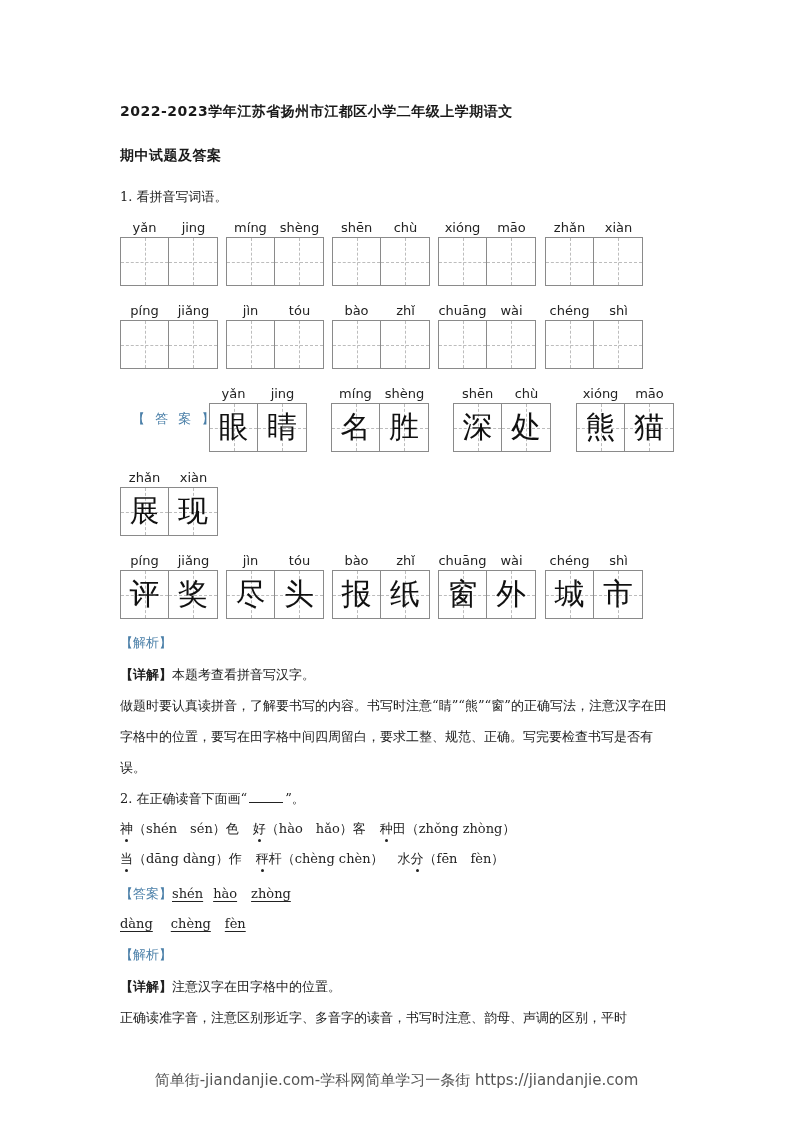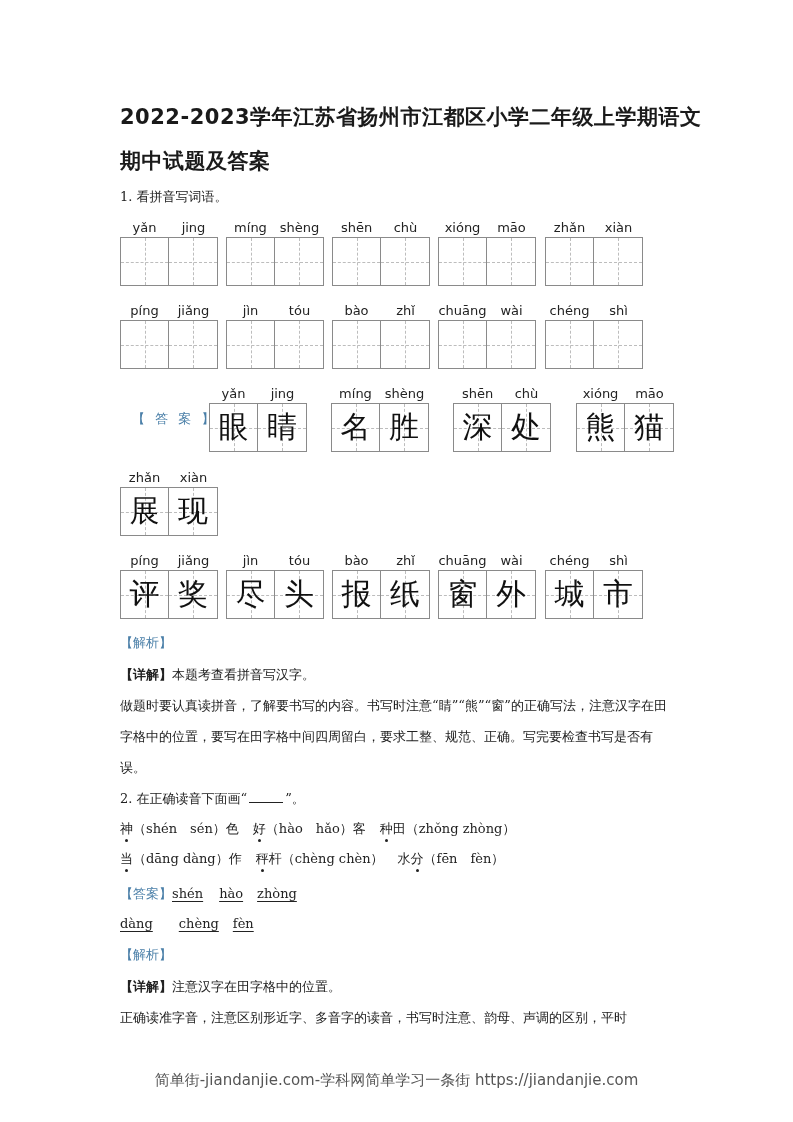--- a/index.html
+++ b/index.html
@@ -1,19 +1,19 @@
 <!DOCTYPE html>
 <html><head>
 <meta charset="utf-8">
 <style>
   html, body { margin:0; padding:0; background:#ffffff; }
   body { width:793px; height:1122px; position:relative; overflow:hidden;
          font-family:"DejaVu Serif","Liberation Serif",serif; color:#222; }
   .abs { position:absolute; }
-  .title { left:120px; font-size:21px; font-weight:bold; color:#1a1a1a; letter-spacing:0.5px;
+  .title { left:120px; font-size:14px; font-weight:bold; color:#1a1a1a; letter-spacing:0.5px;
            font-family:"DejaVu Sans","Liberation Sans",sans-serif; }
   .q { left:120px; font-size:13px; color:#222; }
   .group { position:absolute; display:flex; }
   .cellwrap { display:flex; flex-direction:column; align-items:center; }
   .py { font-family:"DejaVu Sans","Liberation Sans",sans-serif; font-size:13px; color:#222;
         height:18px; line-height:18px; text-align:center; }
   .cell { position:relative; border:1px solid #8a8a8a; box-sizing:border-box; background:#fff; }
   .cell .h { position:absolute; left:0; right:0; top:50%; border-top:1px dashed #bdbdbd; }
   .cell .v { position:absolute; top:0; bottom:0; left:50%; border-left:1px dashed #bdbdbd; }
   .cell .ch { position:absolute; left:0; right:0; top:0; bottom:0; display:flex; align-items:center;
@@ -400,23 +400,23 @@
 <div class="abs para" style="top:690px;">做题时要认真读拼音，了解要书写的内容。书写时注意“睛”“熊”“窗”的正确写法，注意汉字在田字格中的位置，要写在田字格中间四周留白，要求工整、规范、正确。写完要检查书写是否有误。</div>
 
 <div class="abs q" style="top:790px;">
   <span>2. 在正确读音下面画“</span><span class="blank"></span><span>”。</span>
 </div>
 
 <div class="abs q" style="top:820px; word-spacing:0;" id="q2-line1"><span><span class="dot">神</span><span>（shén　sén）</span><span>色</span></span><span style="margin-left: 14px;"><span class="dot">好</span><span>（hào　hǎo）</span><span>客</span></span><span style="margin-left: 14px;"><span class="dot">种</span><span>田</span><span>（zhǒng zhòng）</span></span></div>
 <div class="abs q" style="top:850px;text-align:right;" id="q2-line2"><span><span class="dot">当</span><span>（dāng dàng）</span><span>作</span></span><span style="margin-left: 14px;"><span class="dot">秤</span><span>杆</span><span>（chèng chèn）</span></span><span style="margin-left: 14px;"><span>水</span><span class="dot">分</span><span>（fēn　fèn）</span></span></div>
 
 <div class="abs q" style="top:885px;">
-  <span class="tag">【答案】</span><span id="q2-ans1"><span class="u">shén</span><span class="u" style="margin-left: 16px;">hào</span><span class="u" style="margin-left: 14px;">zhòng</span></span>
+  <span class="tag">【答案】</span><span id="q2-ans1"><span class="u">shén</span><span class="u" style="margin-left: 10px;">hào</span><span class="u" style="margin-left: 14px;">zhòng</span></span>
 </div>
-<div class="abs q" style="top:916px;" id="q2-ans2"><span class="u">dàng</span><span class="u" style="margin-left: 26px;">chèng</span><span class="u" style="margin-left: 14px;">fèn</span></div>
+<div class="abs q" style="top:916px;" id="q2-ans2"><span class="u">dàng</span><span class="u" style="margin-left: 18px;">chèng</span><span class="u" style="margin-left: 14px;">fèn</span></div>
 
 <div class="abs tag" style="left:120px; top:946px;">【解析】</div>
 <div class="abs para" style="top:971px;">
   <span style="font-weight:bold;">【详解】</span><span>注意汉字在田字格中的位置。</span>
 </div>
 <div class="abs para" style="top:1002px; white-space:nowrap;">正确读准字音，注意区别形近字、多音字的读音，书写时注意、韵母、声调的区别，平时</div>
 
 <div class="abs footer">简单街-jiandanjie.com-学科网简单学习一条街 https://jiandanjie.com</div>
 
 </body></html>

